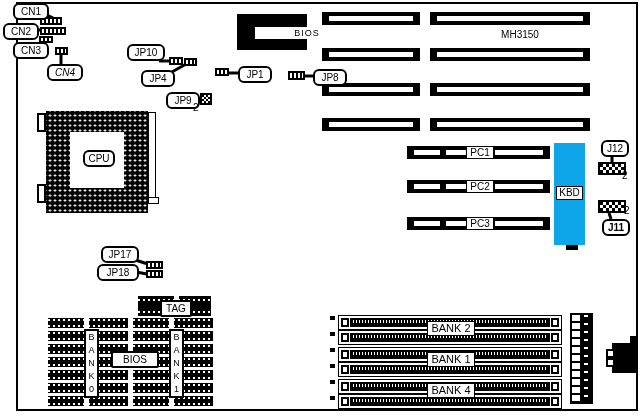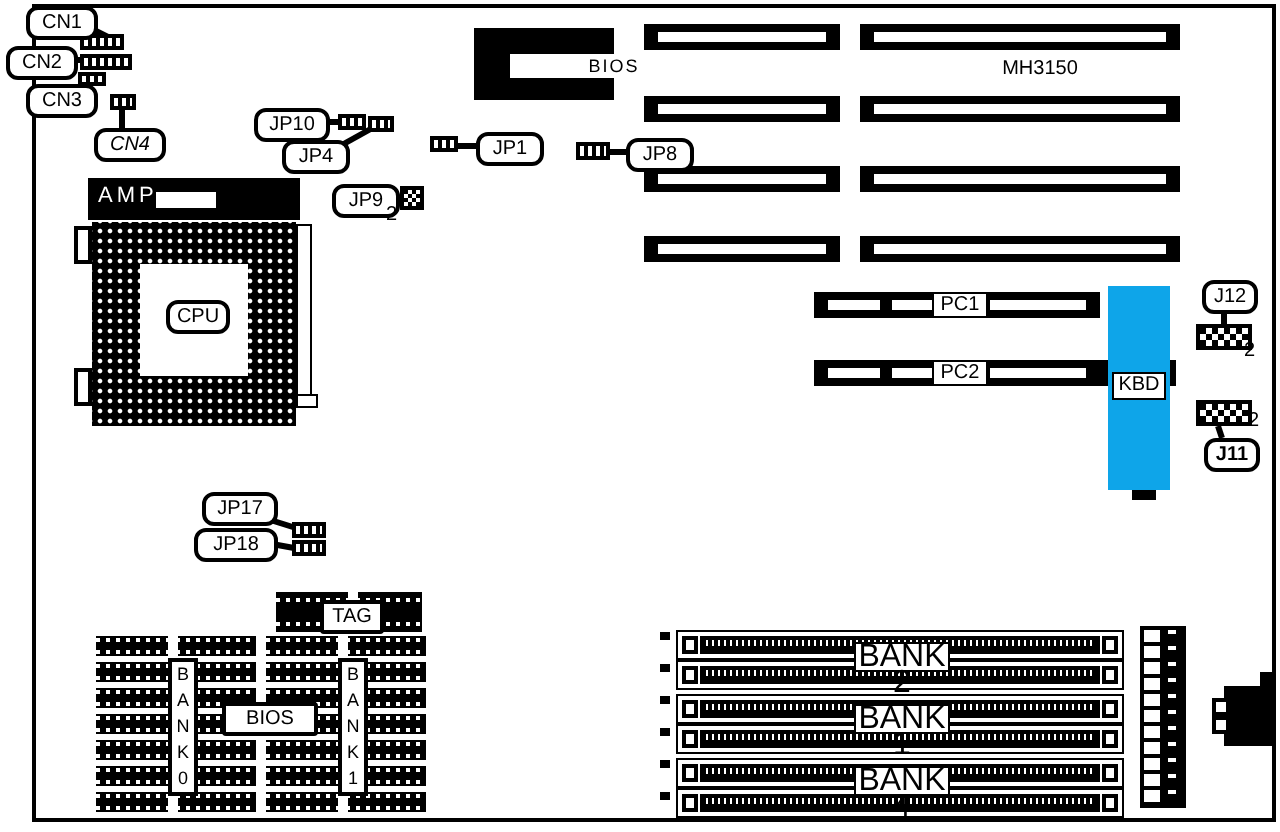--- a/index.html
+++ b/index.html
@@ -91,21 +91,21 @@
   .simm{position:absolute;left:338px;width:222px;height:13px;border:1px solid #000;z-index:1;
     background:
       repeating-linear-gradient(90deg,#fff 0 1px,rgba(0,0,0,0) 1px 3px) 14px 4px/calc(100% - 28px) 3px no-repeat,
       linear-gradient(#000,#000) 11px 2px/calc(100% - 22px) 9px no-repeat,#fff;}
   .simm::before,.simm::after{content:"";position:absolute;top:2px;width:4px;height:5px;
       border:2px solid #000;background:#fff;}
   .simm::before{left:2px;} .simm::after{right:2px;}
   #simm-tabs{position:absolute;left:330px;top:316px;width:5px;height:90px;z-index:1;
       background:repeating-linear-gradient(180deg,#000 0 4px,rgba(0,0,0,0) 4px 16px);}
   .banklbl{position:absolute;left:427px;width:46px;height:13px;background:#fff;border:1px solid #000;
-      font-size:16px;line-height:13px;text-align:center;z-index:5;}
+      font-size:11px;line-height:13px;text-align:center;z-index:5;}
 
   
   #pwr{position:absolute;left:570px;top:313px;width:19px;height:87px;border:2px solid #000;
       background:#fff;display:flex;z-index:1;}
   #pwr-left{width:8px;border-right:2px solid #000;
       background:repeating-linear-gradient(180deg,rgba(0,0,0,0) 0 6px,#000 6px 8px);}
   #pwr-right{flex:1;background-color:#000;
       background-image:repeating-linear-gradient(180deg,#fff 0 2px,rgba(0,0,0,0) 2px 8px);
       background-size:4px 100%;background-position:2px 0;background-repeat:no-repeat;}
 
@@ -157,55 +157,57 @@
   <div class="isa" style="left:322px;top:12px;width:98px;"></div>
   <div class="isa" style="left:430px;top:12px;width:160px;"></div>
   <div class="isa" style="left:322px;top:48px;width:98px;"></div>
   <div class="isa" style="left:430px;top:48px;width:160px;"></div>
   <div class="isa" style="left:322px;top:83px;width:98px;"></div>
   <div class="isa" style="left:430px;top:83px;width:160px;"></div>
   <div class="isa" style="left:322px;top:118px;width:98px;"></div>
   <div class="isa" style="left:430px;top:118px;width:160px;"></div>
   <div id="model-text">MH3150</div>
 
-  <div class="lbl" style="left:127px;top:54px;width:30px;">JP10</div>
+  <div class="lbl" style="left:127px;top:44px;width:30px;">JP10</div>
   <div class="lbl" style="left:141px;top:70px;width:26px;">JP4</div>
   <div class="lbl" style="left:238px;top:66px;width:26px;">JP1</div>
   <div class="lbl" style="left:313px;top:69px;width:26px;">JP8</div>
   <div class="lbl" style="left:166px;top:92px;width:26px;">JP9</div>
   <div class="pinrow" style="left:169px;top:57px;width:10px;height:4px;"></div>
   <div class="pinrow" style="left:184px;top:58px;width:9px;height:4px;"></div>
   <div class="pinrow" style="left:215px;top:68px;width:10px;height:4px;"></div>
   <div class="pinrow" style="left:288px;top:71px;width:13px;height:5px;"></div>
   <div class="pingrid" style="left:200px;top:93px;width:8px;height:8px;background-size:4px 4px;"></div>
   <div class="pin2" style="left:193px;top:102px;">2</div>
 
-  <div id="amp">
-    <div id="amp-text">AMP</div>
-    <div id="amp-window"></div>
-  </div>
   <div id="cpu-socket">
     <div id="cpu-inner"></div>
   </div>
   <div class="lbl" id="cpu-label">CPU</div>
   <div class="cpu-tab" id="cpu-tab-top"></div>
   <div class="cpu-tab" id="cpu-tab-bottom"></div>
   <div id="cpu-lever"></div>
   <div id="cpu-foot"></div>
 
   <div class="pc" style="top:146px;">
     <div class="d d1"></div>
     <div class="d d2"></div>
     <div class="pclbl">PC1</div>
     <div class="d d3"></div>
   </div>
-  <div class="pc" style="top:180px;padding-left:38px;">
+  <div class="pc" style="top:180px;">
     <div class="d d1"></div>
     <div class="d d2"></div>
     <div class="pclbl">PC2</div>
+    <div class="d d3"></div>
+  </div>
+  <div class="pc" style="top:217px;">
+    <div class="d d1"></div>
+    <div class="d d2"></div>
+    <div class="pclbl">PC3</div>
     <div class="d d3"></div>
   </div>
 
   <div id="kbd">
     <div id="kbd-label">KBD</div>
   </div>
   <div id="kbd-nub"></div>
 
   <div class="lbl" style="left:601px;top:140px;width:20px;">J12</div>
   <div class="pingrid" style="left:598px;top:162px;width:24px;height:9px;"></div>

